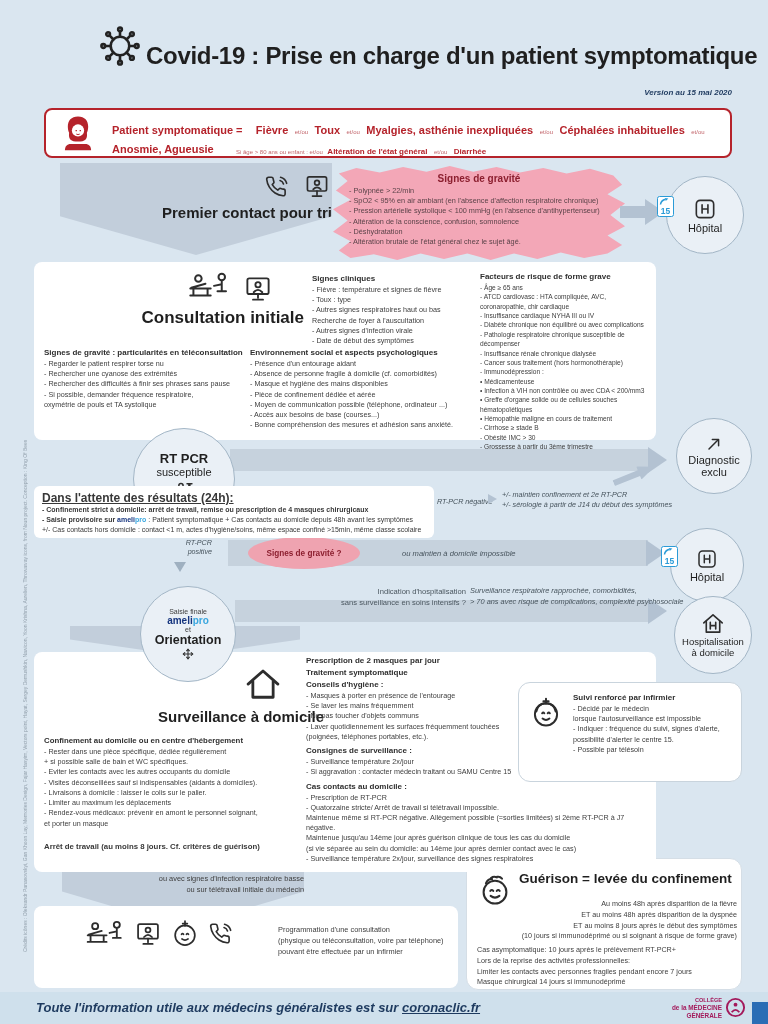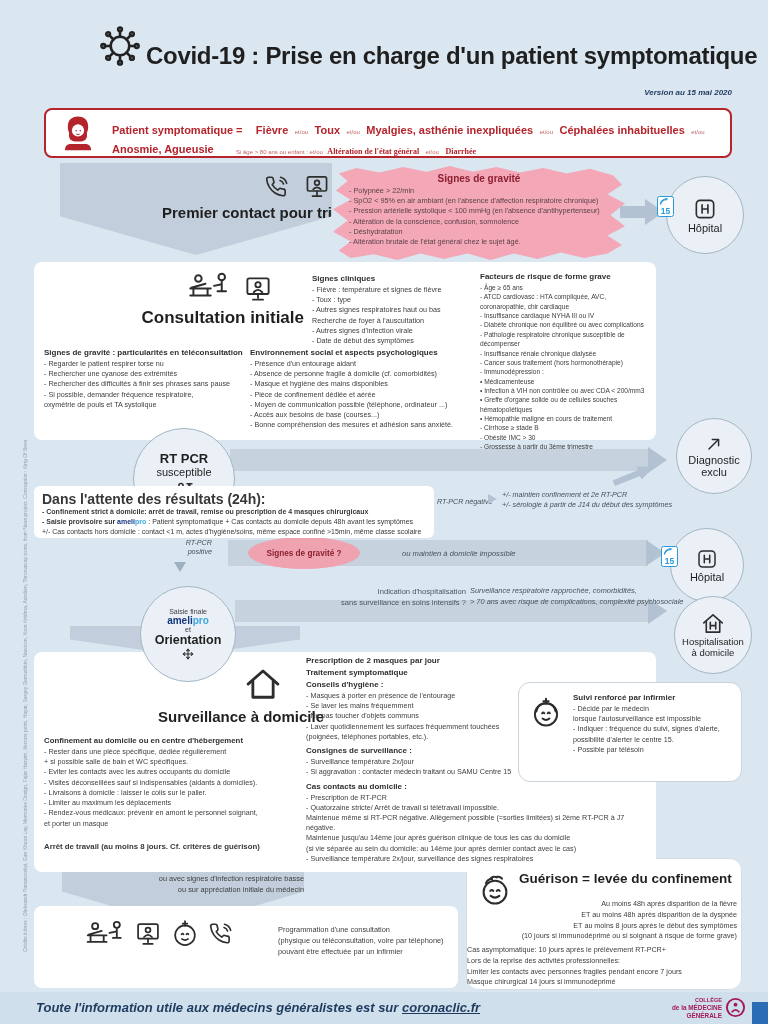--- a/index.html
+++ b/index.html
@@ -11,21 +11,21 @@
   .band{position:absolute;background:#c6d2dd;}
   .ah{position:absolute;width:0;height:0;border-top:13px solid transparent;border-bottom:13px solid transparent;border-left:19px solid #b3c2d2;}
   .chev{position:absolute;background:#c2cedb;}
   .whitebox{position:absolute;background:#fff;border-radius:8px;}
   .title-main{font-size:24px;font-weight:bold;color:#1f1f1f;letter-spacing:-0.3px;}
   .version{font-size:8px;font-style:italic;font-weight:bold;color:#1e3a5f;}
   .banner{position:absolute;left:44px;top:108px;width:688px;height:50px;background:#fff;border:2px solid #b5232b;border-radius:8px;box-sizing:border-box;}
   .banner .sym{font-size:11px;font-weight:bold;color:#b5232b;}
   .banner .etou{font-size:6px;color:#c2656b;padding:0 2px;}
   .banner .small2{font-size:6px;color:#c2656b;}
-  .banner .sym2{font-size:8px;font-weight:bold;color:#b5232b;font-family:Liberation Serif, serif;}
+  .banner .sym2{font-size:8px;font-weight:bold;color:#b5232b;}
   .cloud{position:absolute;background:#f3a7b7;
     clip-path:polygon(2% 8%,8% 2%,16% 7%,24% 1%,32% 6%,40% 0%,48% 6%,56% 1%,64% 7%,72% 2%,80% 8%,88% 3%,96% 10%,99% 20%,94% 30%,100% 40%,95% 52%,100% 64%,94% 74%,99% 84%,94% 93%,86% 98%,78% 92%,70% 99%,62% 93%,54% 100%,46% 93%,38% 99%,30% 93%,22% 100%,14% 94%,6% 98%,2% 90%,6% 80%,0% 70%,5% 58%,0% 46%,6% 36%,1% 26%,5% 16%);}
   .cloud-title{font-size:10px;font-weight:bold;color:#8c1f2f;text-align:center;margin-top:7px;}
   .cloud-list{font-size:7.3px;line-height:1.4;color:#5b4349;margin:2px 0 0 16px;}
   .hd8{font-size:8px;font-weight:bold;color:#2f2f2f;margin-bottom:2px;}
   .list{font-size:7.2px;line-height:1.42;color:#3d3d3d;}
   .list div{margin:0;}
   .list6{font-size:6.6px;line-height:1.42;color:#3d3d3d;}
   .gray-it{font-style:italic;color:#46535c;}
   .ameli{font-weight:bold;color:#16357f;}
@@ -223,21 +223,21 @@
         <path d="M6 18L17 7"></path>
         <polyline points="10,6.5 17.5,6.5 17.5,14"></polyline>
       </svg>
     <div style="font-size:11px;line-height:1.1;color:#1f1f1f;">
       <div>Diagnostic</div>
       <div>exclu</div>
     </div>
   </div>
 
   <div class="whitebox" style="left:34px;top:486px;width:400px;height:52px;border-radius:6px;padding:5px 8px;box-sizing:border-box;z-index:2;">
-    <div style="font-size:14px;font-weight:bold;">Dans l'attente des résultats (24h):</div>
+    <div style="font-size:12px;font-weight:bold;text-decoration:underline;">Dans l'attente des résultats (24h):</div>
     <div style="font-size:7px;line-height:1.42;">
       <div class="b">- Confinement strict à domicile: arrêt de travail, remise ou prescription de 4 masques chirurgicaux</div>
       <div>
         <span class="b">- Saisie provisoire sur</span>
         <span class="ameli">ameli</span><span class="pro">pro</span>
         <span>: Patient symptomatique + Cas contacts au domicile depuis 48h avant les symptômes</span>
       </div>
       <div>+/- Cas contacts hors domicile : contact &lt;1 m, actes d'hygiène/soins, même espace confiné &gt;15min, même classe scolaire</div>
     </div>
   </div>
@@ -381,21 +381,21 @@
           <div>possibilité d'alerter le centre 15.</div>
           <div>- Possible par télésoin</div>
         </div>
     </div>
   </div>
 
   <div class="chev ctr" style="left:62px;top:853px;width:242px;height:74px;clip-path:polygon(0 0,100% 0,100% 52%,50% 100%,0 52%);font-size:7.4px;line-height:1.5;color:#3d3d3d;padding-top:9px;box-sizing:border-box;">
     <div>
         <div>Patients autonomes symptomatiques</div>
         <div>ou avec signes d'infection respiratoire basse</div>
-        <div>ou sur appréciation initiale du médecin</div>
+        <div>ou sur télétravail initiale du médecin</div>
       </div>
   </div>
 
   <div class="whitebox" style="left:34px;top:906px;width:424px;height:82px;">
     <div class="abs" style="left:50px;top:12px;display:flex;gap:8px;align-items:center;">
       <svg width="42" height="32" viewBox="0 0 32 24" fill="none" stroke="#2d2d2d" stroke-width="1.4" stroke-linecap="round" stroke-linejoin="round">
         <circle cx="8.5" cy="6" r="2.3"></circle>
           <path d="M3.5 12.5l10-2.8M2.8 13h14.4M5 13v5M15 13v5M2.8 18h14.4"></path>
           <circle cx="25" cy="5" r="2.3"></circle>
           <path d="M25 8v7M25 10l-5.5 1.2M22 15h6"></path>
@@ -430,21 +430,21 @@
           <path d="M5.8 8.5q1.3-3.3 4.2-3M9.2 4.8q2-1.4 4-.4M13.4 4q2-.5 3.4 1.2"></path>
         </svg>
     </span>
     <div class="abs" style="left:52px;top:12px;width:214px;font-size:13.5px;font-weight:bold;color:#1f1f1f;">Guérison = levée du confinement</div>
     <div class="abs ctr" style="left:4px;top:40px;width:266px;font-size:7.2px;line-height:1.5;color:#3d3d3d;">
         <div>Au moins 48h après disparition de la fièvre</div>
         <div>ET au moins 48h après disparition de la dyspnée</div>
         <div>ET au moins 8 jours après le début des symptômes</div>
         <div>(10 jours si immunodéprimé ou si soignant à risque de forme grave)</div>
       </div>
-    <div class="abs" style="left:0;top:86px;width:258px;font-size:7.2px;line-height:1.5;color:#3d3d3d;">
+    <div class="abs" style="left:10px;top:86px;width:258px;font-size:7.2px;line-height:1.5;color:#3d3d3d;">
         <div>Cas asymptomatique: 10 jours après le prélèvement RT-PCR+</div>
         <div>Lors de la reprise des activités professionnelles:</div>
         <div>Limiter les contacts avec personnes fragiles pendant encore 7 jours</div>
         <div>Masque chirurgical 14 jours si immunodéprimé</div>
       </div>
   </div>
 
   <div class="credits">Crédits icônes : Oleksandr Panasovskyi, Gan Khoon Lay, Memories Design, Fajar Hasyim, Vectors point, Hayat, Sergey Demushkin, Nawicon, Yoon Krishna, Aurelien, Throwaway icons, from Noun project. Conception : King Of Bees</div>
 
   <div class="footer">

